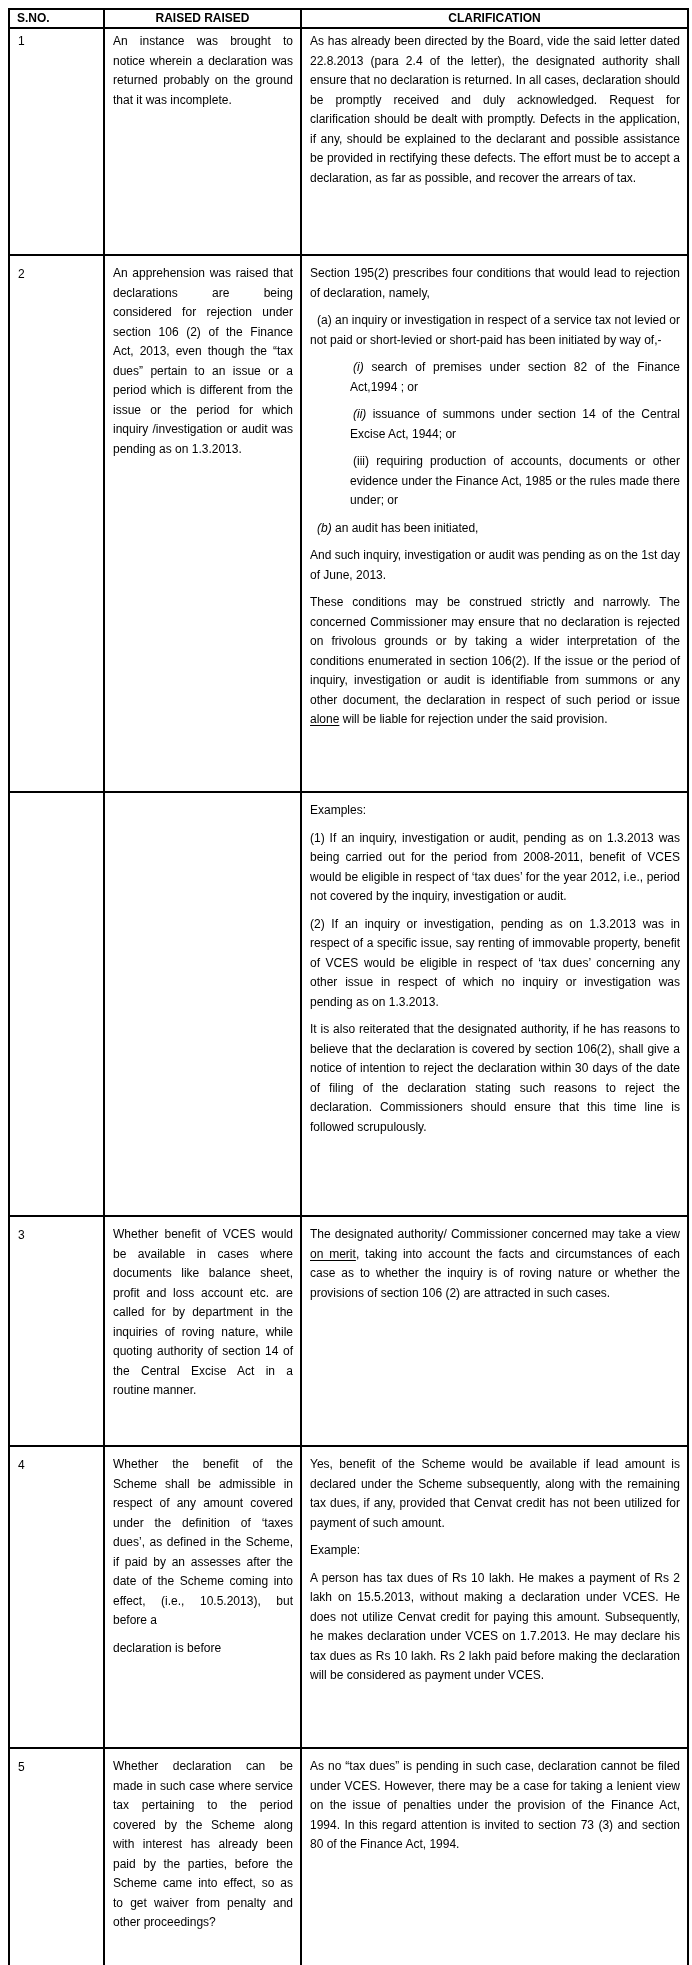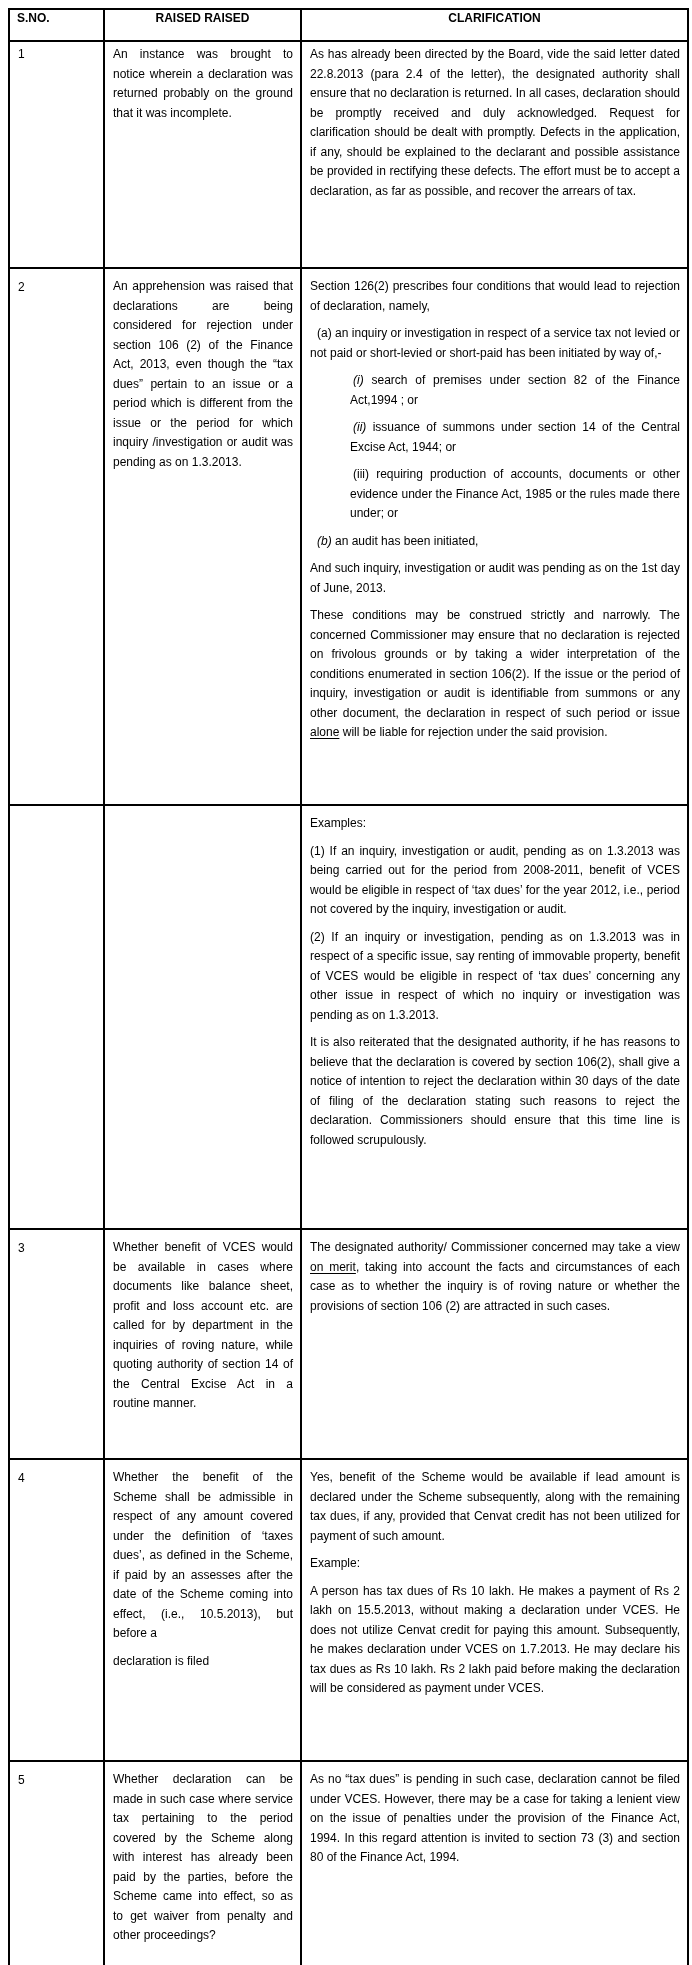--- a/index.html
+++ b/index.html
@@ -27,21 +27,21 @@
     border: 2px solid #000000;
     vertical-align: top;
     box-sizing: border-box;
   }
   table.main th {
     font-size: 12px;
     line-height: 15px;
     font-weight: bold;
     text-align: center;
     padding: 1px 4px;
-    height: 32px;
+    height: 19px;
   }
   table.main th.h-sno {
     text-align: left;
     padding-left: 7px;
   }
   table.main td {
     font-size: 12px;
     line-height: 19.5px;
     padding: 3px 7px 6px 8px;
   }
@@ -86,21 +86,21 @@
           <td class="c-clar">
             <p>As has already been directed by the Board, vide the said letter dated 22.8.2013 (para 2.4 of the letter), the designated authority shall ensure that no declaration is returned. In all cases, declaration should be promptly received and duly acknowledged. Request for clarification should be dealt with promptly. Defects in the application, if any, should be explained to the declarant and possible assistance be provided in rectifying these defects. The effort must be to accept a declaration, as far as possible, and recover the arrears of tax.</p>
           </td>
         </tr>
         <tr class="offset" style="height: 537px;">
           <td class="c-sno">2</td>
           <td class="c-issue">
             <p>An apprehension was raised that declarations are being considered for rejection under section 106 (2) of the Finance Act, 2013, even though the “tax dues” pertain to an issue or a period which is different from the issue or the period for which inquiry /investigation or audit was pending as on 1.3.2013.</p>
           </td>
           <td class="c-clar">
-            <p>Section 126(2) prescribes four conditions that would lead to rejection of declaration, namely,</p>
+            <p>Section 195(2) prescribes four conditions that would lead to rejection of declaration, namely,</p>
             <p class="ind1">(a) an inquiry or investigation in respect of a service tax not levied or not paid or short-levied or short-paid has been initiated by way of,-</p>
             <p class="ind2"><i>(i)</i> search of premises under section 82 of the Finance Act,1994 ; or</p>
             <p class="ind2"><i>(ii)</i> issuance of summons under section 14 of the Central Excise Act, 1944; or</p>
             <p class="ind2">(iii) requiring production of accounts, documents or other evidence under the Finance Act, 1985 or the rules made there under; or</p>
             <p class="ind1"><i>(b)</i> an audit has been initiated,</p>
             <p>And such inquiry, investigation or audit was pending as on the 1st day of June, 2013.</p>
             <p>These conditions may be construed strictly and narrowly. The concerned Commissioner may ensure that no declaration is rejected on frivolous grounds or by taking a wider interpretation of the conditions enumerated in section 106(2). If the issue or the period of inquiry, investigation or audit is identifiable from summons or any other document, the declaration in respect of such period or issue <u>alone</u> will be liable for rejection under the said provision.</p>
           </td>
         </tr>
         <tr class="offset" style="height: 424px;">
@@ -119,21 +119,21 @@
             <p>Whether benefit of VCES would be available in cases where documents like balance sheet, profit and loss account etc. are called for by department in the inquiries of roving nature, while quoting authority of section 14 of the Central Excise Act in a routine manner.</p>
           </td>
           <td class="c-clar">
             <p>The designated authority/ Commissioner concerned may take a view <u>on merit</u>, taking into account the facts and circumstances of each case as to whether the inquiry is of roving nature or whether the provisions of section 106 (2) are attracted in such cases.</p>
           </td>
         </tr>
         <tr class="offset" style="height: 302px;">
           <td class="c-sno">4</td>
           <td class="c-issue">
             <p>Whether the benefit of the Scheme shall be admissible in respect of any amount covered under the definition of ‘taxes dues’, as defined in the Scheme, if paid by an assesses after the date of the Scheme coming into effect, (i.e., 10.5.2013), but before a</p>
-            <p>declaration is filed</p>
+            <p>declaration is before</p>
           </td>
           <td class="c-clar">
             <p>Yes, benefit of the Scheme would be available if lead amount is declared under the Scheme subsequently, along with the remaining tax dues, if any, provided that Cenvat credit has not been utilized for payment of such amount.</p>
             <p>Example:</p>
             <p>A person has tax dues of Rs 10 lakh. He makes a payment of Rs 2 lakh on 15.5.2013, without making a declaration under VCES. He does not utilize Cenvat credit for paying this amount. Subsequently, he makes declaration under VCES on 1.7.2013. He may declare his tax dues as Rs 10 lakh. Rs 2 lakh paid before making the declaration will be considered as payment under VCES.</p>
           </td>
         </tr>
         <tr class="offset" style="height: 228px;">
           <td class="c-sno">5</td>
           <td class="c-issue">

